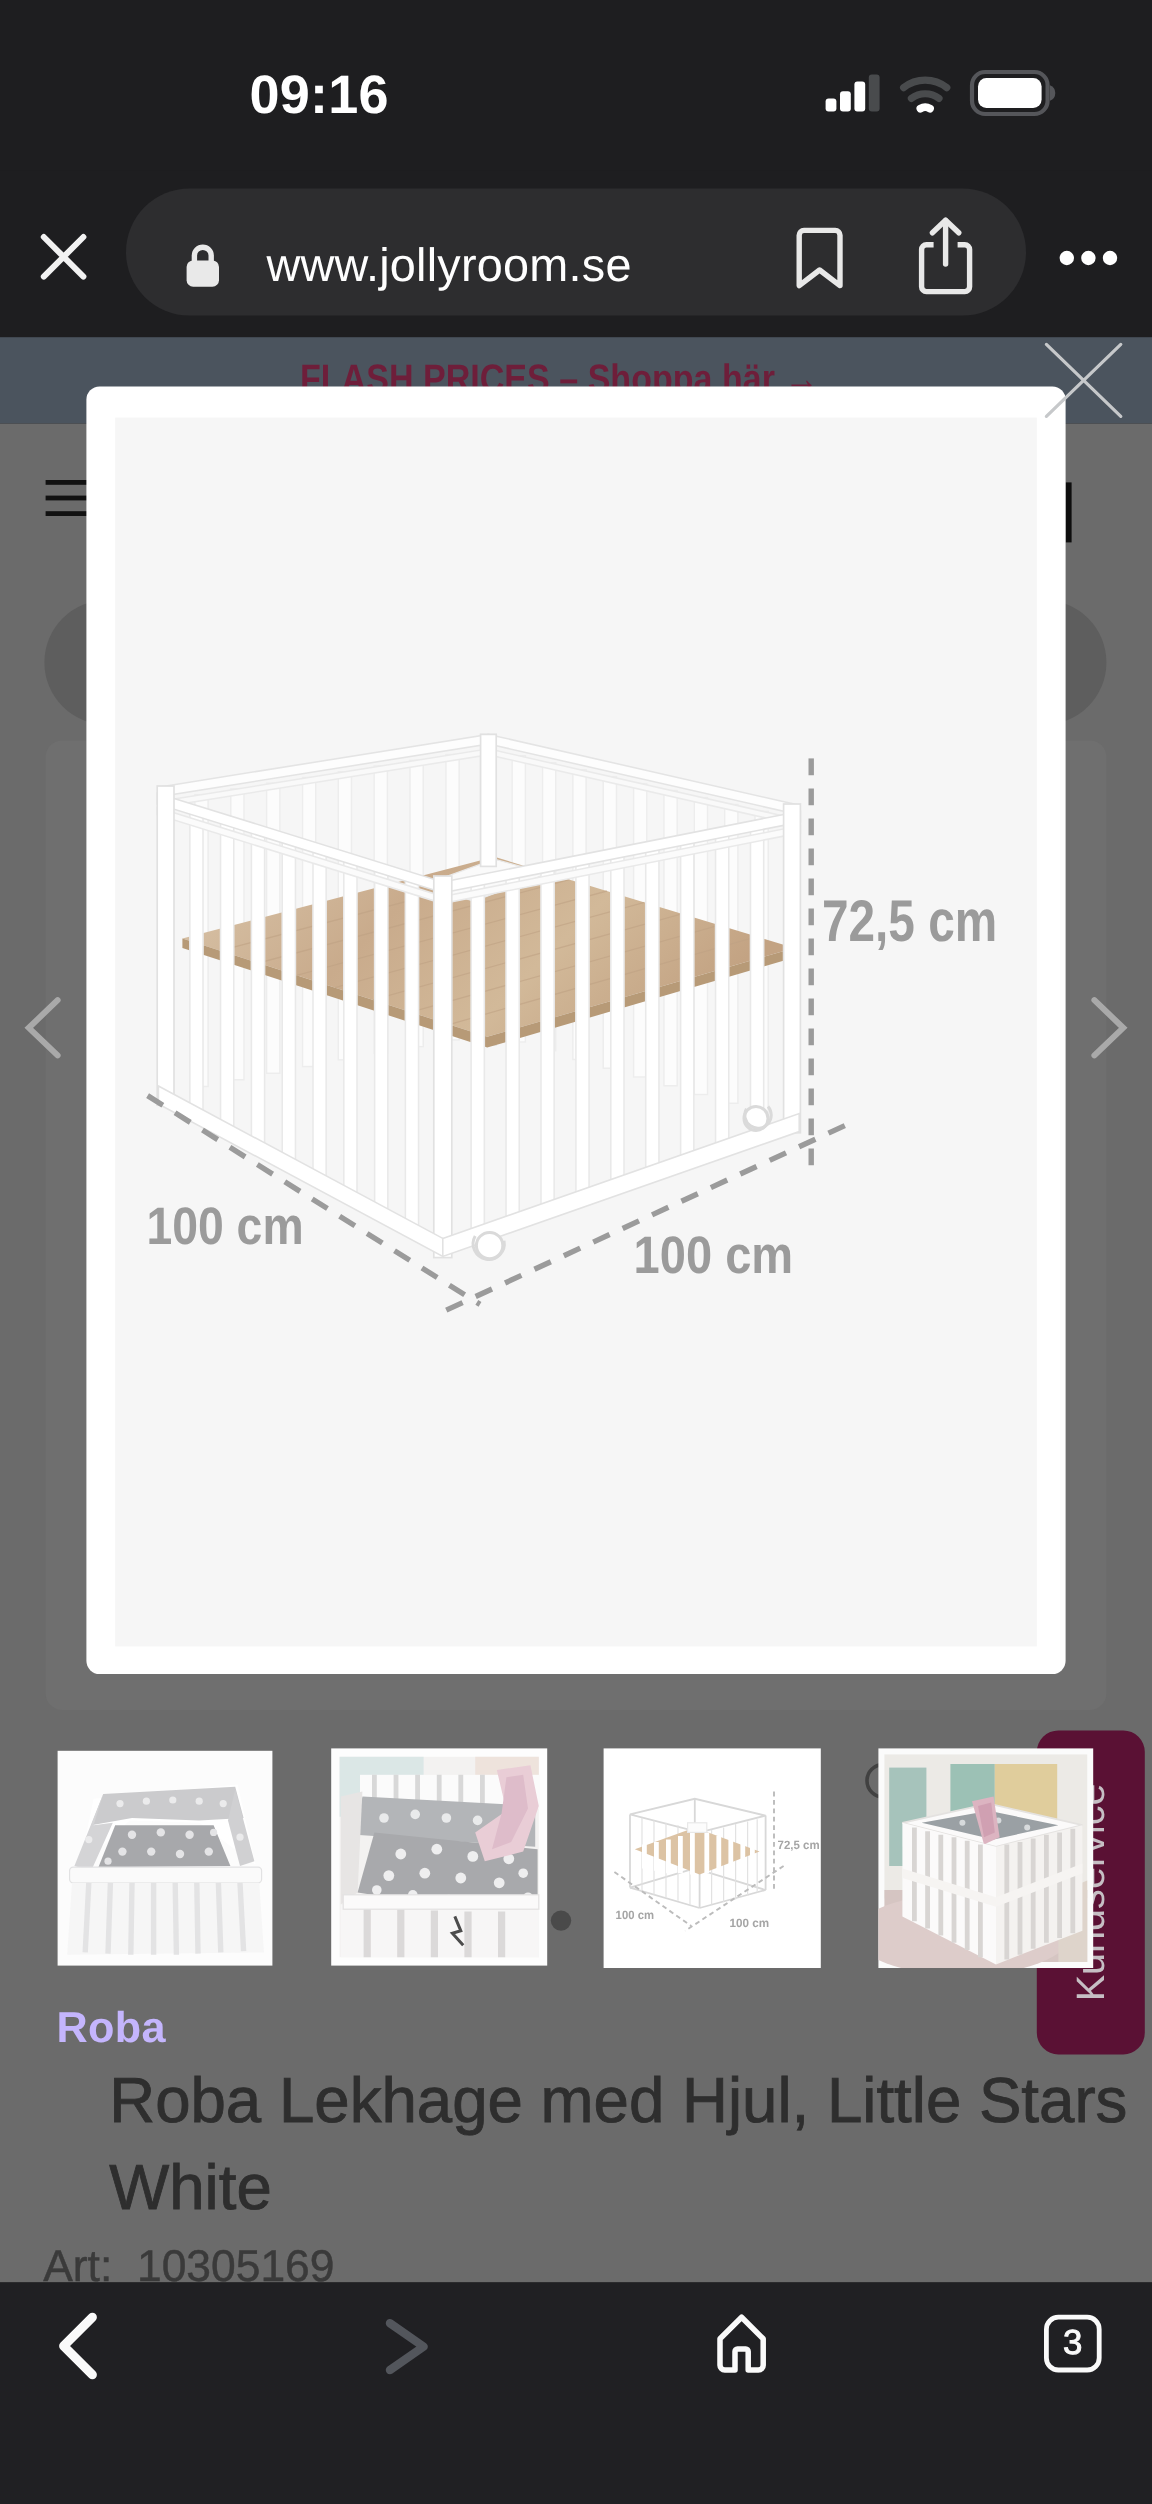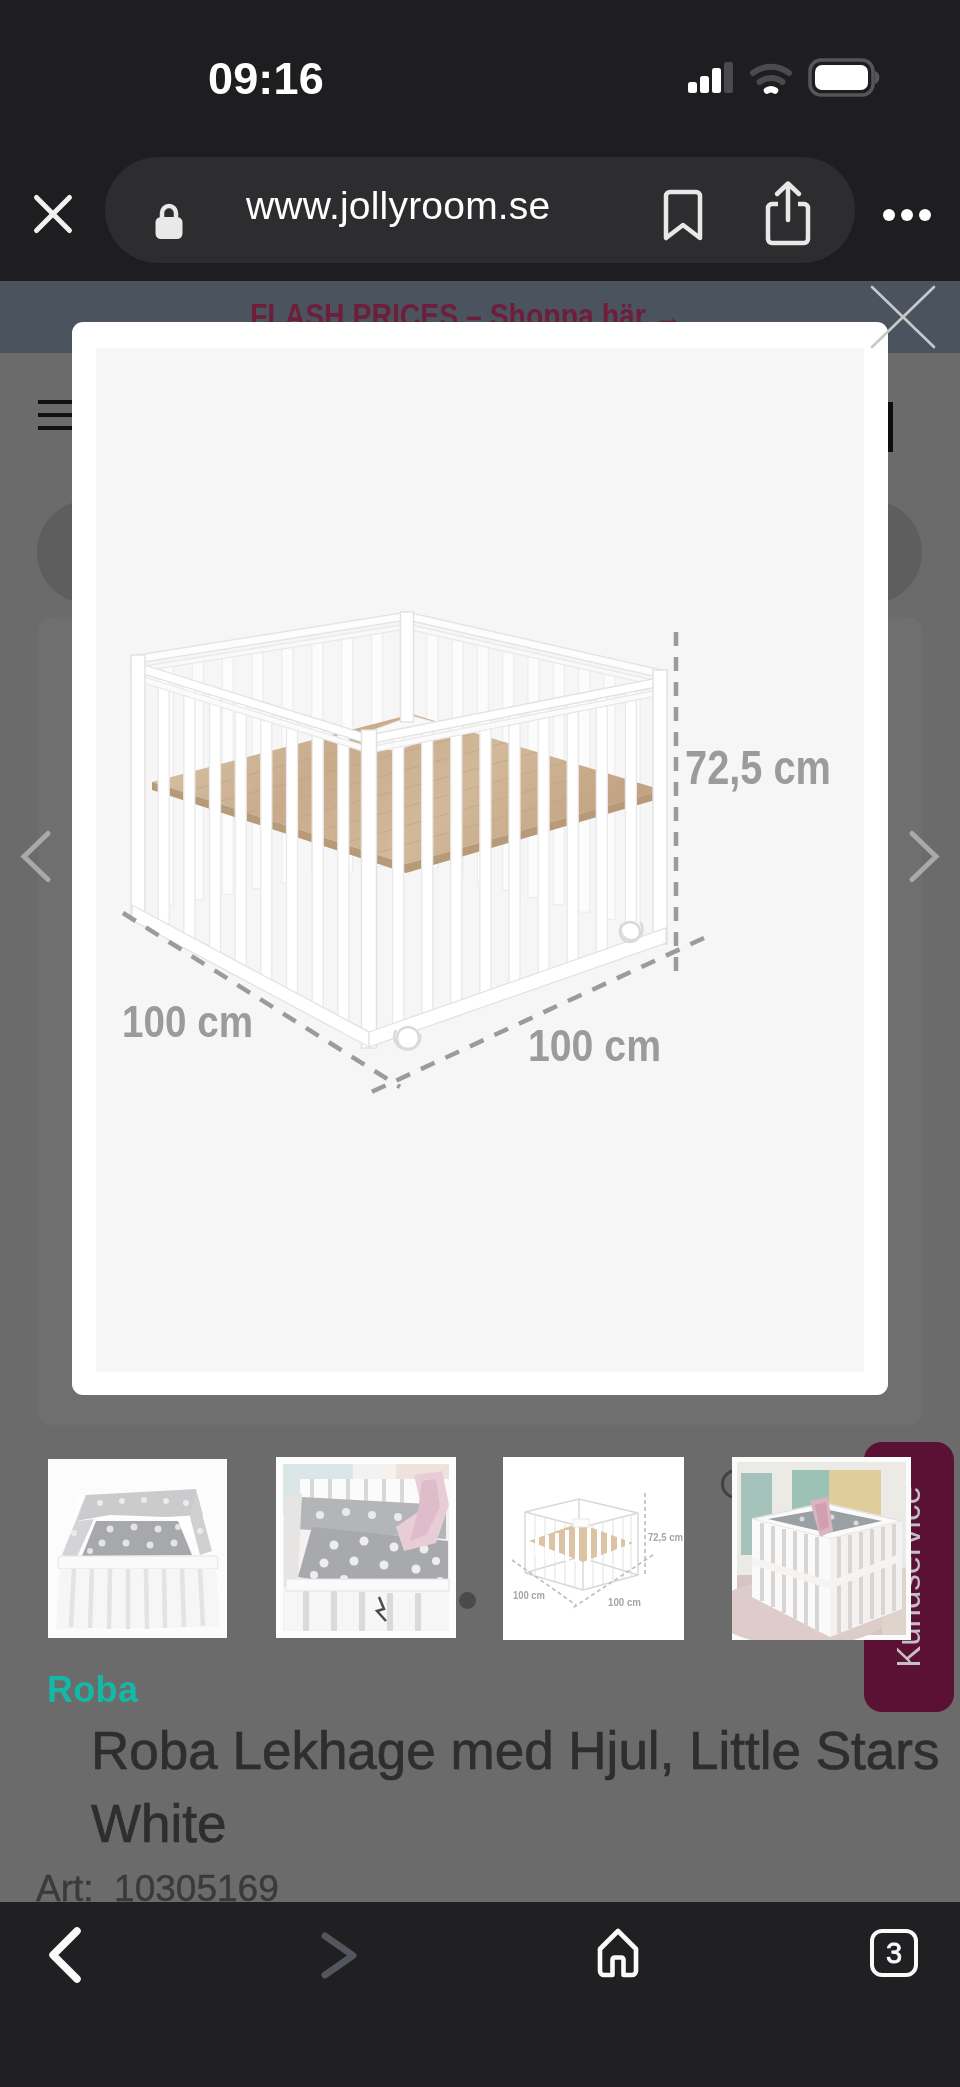--- a/index.html
+++ b/index.html
@@ -43,21 +43,21 @@
   <path d="M5.5 5.5 L38.5 38.5 M38.5 5.5 L5.5 38.5" stroke="#f2f2f2" stroke-width="5" stroke-linecap="round"></path>
 </svg>
 
 <div class="abs" style="left:105px;top:157px;width:750px;height:106px;background:#2d2d2f;border-radius:53px;"></div>
 
 <svg class="abs" style="left:154px;top:201px;" width="30" height="40" viewBox="0 0 30 40">
   <rect x="1.5" y="16" width="27" height="22" rx="5.5" fill="#e9e9e9"></rect>
   <path d="M8 18 v-6 a7 7 0 0 1 14 0 v6" fill="none" stroke="#e9e9e9" stroke-width="4.5"></path>
 </svg>
 
-<div class="abs" style="left:222px;top:184px;color:#fefefe;font-size:39px;font-weight:400;letter-spacing:0.2px;margin-left:24px;">www.jollyroom.se</div>
+<div class="abs" style="left:222px;top:200px;color:#fefefe;font-size:39px;font-weight:400;letter-spacing:0.2px;">www.jollyroom.se</div>
 
 <svg class="abs" style="left:663px;top:188px;" width="40" height="54" viewBox="0 0 40 54">
   <path d="M7 4 h26 a4 4 0 0 1 4 4 v42 l-17 -13 l-17 13 v-42 a4 4 0 0 1 4 -4z" fill="none" stroke="#e8e8e8" stroke-width="4.5" stroke-linejoin="round"></path>
 </svg>
 
 <svg class="abs" style="left:763px;top:180px;" width="50" height="68" viewBox="0 0 50 68">
   <path d="M15 24 h-6 a4 4 0 0 0 -4 4 v31 a4 4 0 0 0 4 4 h32 a4 4 0 0 0 4 -4 v-31 a4 4 0 0 0 -4 -4 h-6" fill="none" stroke="#e8e8e8" stroke-width="4.5" stroke-linejoin="round"></path>
   <path d="M25 4 v36" stroke="#e8e8e8" stroke-width="4.5" stroke-linecap="round"></path>
   <path d="M14 14 L25 3.5 L36 14" fill="none" stroke="#e8e8e8" stroke-width="4.5" stroke-linejoin="round" stroke-linecap="round"></path>
 </svg>
@@ -401,21 +401,21 @@
     <line x1="129" y1="75" x2="129" y2="167"></line>
           <line x1="140" y1="72" x2="140" y2="162"></line>
     <line x1="151" y1="70" x2="151" y2="158"></line>
           <line x1="162" y1="67" x2="162" y2="154"></line>
   </g>
 
   <polygon points="20,100 98,124 170,96 170,104 98,132 20,108" fill="#f6f4f2"></polygon>
 </svg>
 </div>
 
-<div class="abs" style="left:47px;top:1669px;color:#14b8a6;font-size:36px;font-weight:700;letter-spacing:0.3px;">Roba</div>
+<div class="abs" style="left:47px;top:1669px;color:#c4b5fd;font-size:36px;font-weight:700;letter-spacing:0.3px;">Roba</div>
 
 <div class="abs" style="left:47px;top:1714px;width:900px;color:#2e2e2e;font-size:53px;font-weight:400;line-height:73px;margin-left:44px;-webkit-text-stroke:0.7px #2e2e2e;">Roba Lekhage med Hjul, Little Stars White</div>
 
 <div class="abs" style="left:36px;top:1868px;color:#3a3a3a;font-size:37px;-webkit-text-stroke:0.4px #3a3a3a;">Art:&nbsp;&nbsp;10305169</div>
 
 <div class="abs" style="left:0;top:1902px;width:960px;height:185px;background:#202023;"></div>
 
 <svg class="abs" style="left:41px;top:1925px;" width="44" height="60" viewBox="0 0 44 60">
   <path d="M36 6 L12 30 L36 54" fill="none" stroke="#fafafa" stroke-width="7.5" stroke-linecap="round" stroke-linejoin="round"></path>
 </svg>

